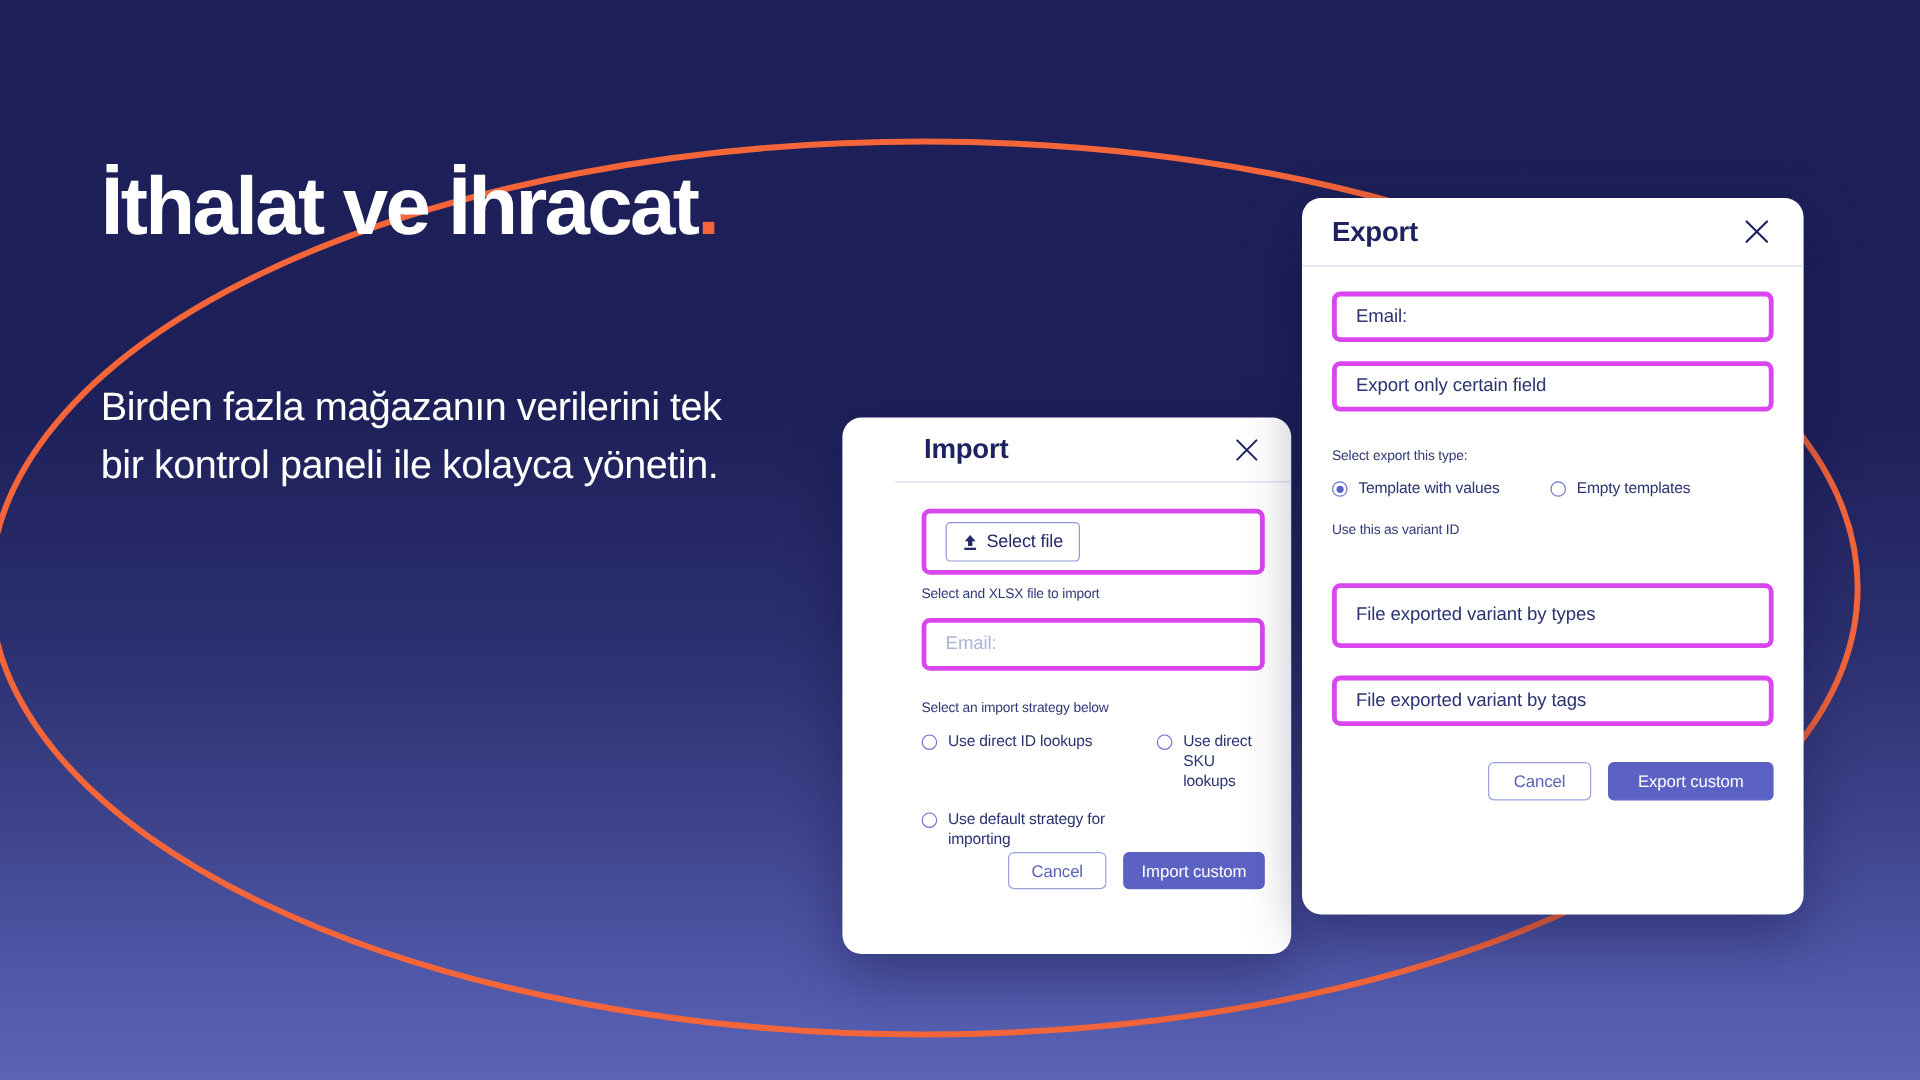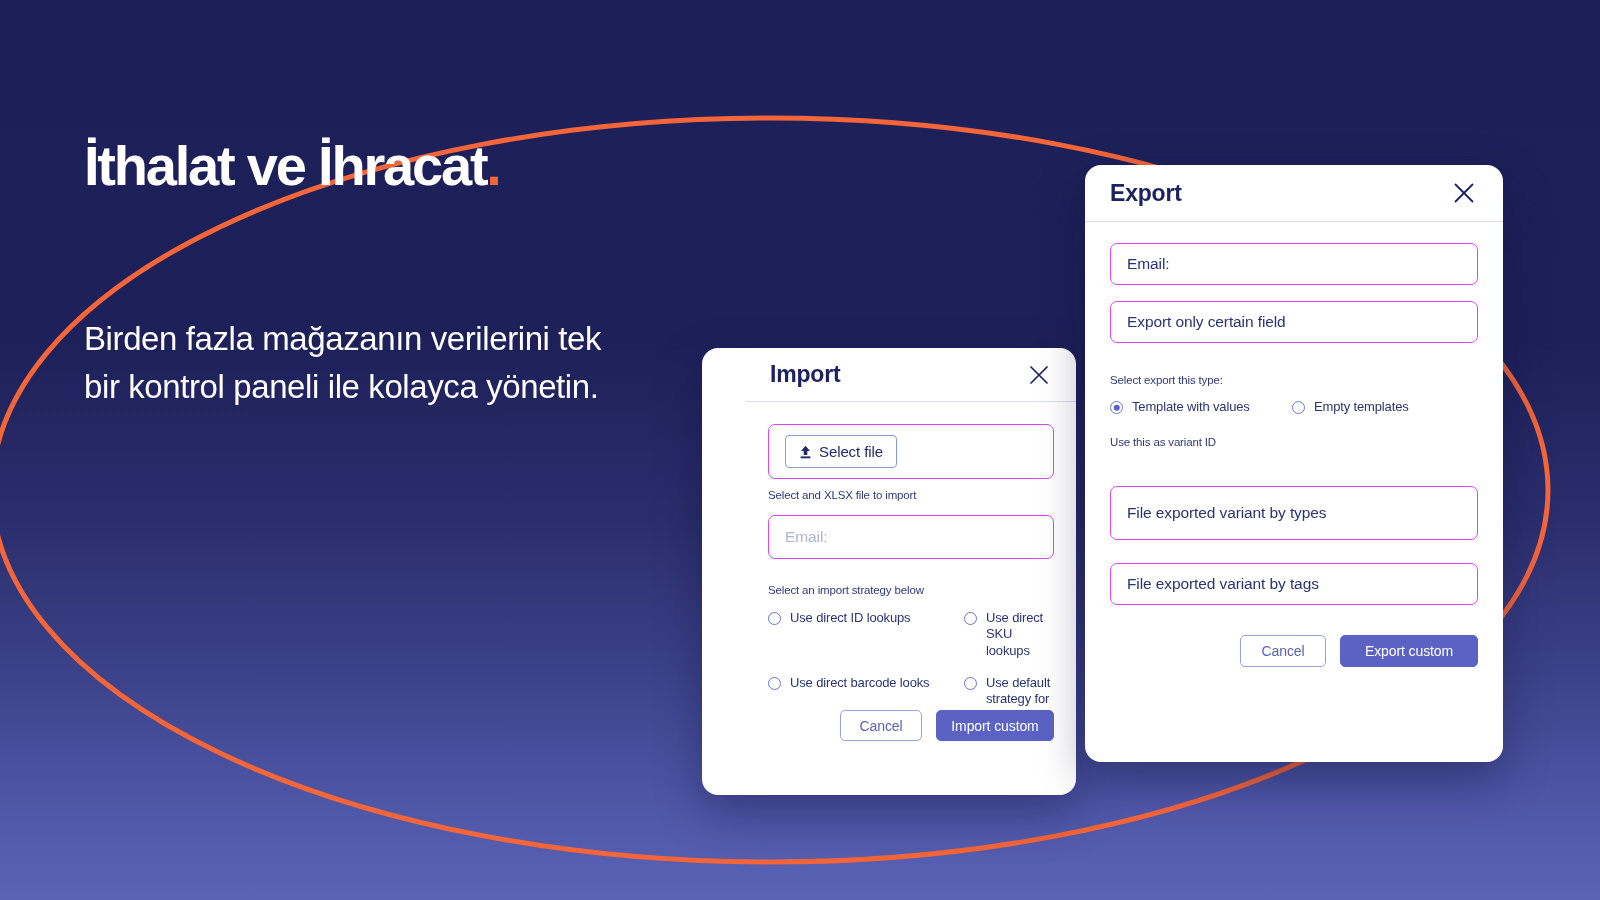--- a/index.html
+++ b/index.html
@@ -33,21 +33,21 @@
     inset: 0;
     pointer-events: none;
   }
 
   
   .hero-title {
     position: absolute;
     left: 84px;
     top: 138px;
     margin: 0;
-    font-size: 56px;
+    font-size: 68px;
     line-height: 1.0;
     font-weight: bold;
     letter-spacing: -2.2px;
     color: #ffffff;
     white-space: nowrap;
   }
   .hero-title .dot {
     color: #f4653a;
   }
   .hero-sub {
@@ -92,21 +92,21 @@
     cursor: pointer;
   }
   .divider {
     height: 1px;
     background: #d8dcf0;
   }
 
   
   .field-box {
     box-sizing: border-box;
-    border: 1px solid #d946ef;
+    border: 4px solid #d946ef;
     border-radius: 7px;
     display: flex;
     align-items: center;
     padding: 0 16px;
     background: #ffffff;
   }
   .field-text {
     font-size: 15.5px;
     color: #2b3370;
     letter-spacing: -0.1px;
@@ -339,24 +339,20 @@
         <div class="radio-row">
           <span class="radio"></span>
           <span class="radio-label">Use direct ID lookups</span>
         </div>
         <div class="radio-row">
           <span class="radio"></span>
           <span class="radio-label">Use direct SKU lookups</span>
         </div>
         <div class="radio-row">
           <span class="radio"></span>
-          <span class="radio-label">Use direct barcode looks</span>
-        </div>
-        <div class="radio-row">
-          <span class="radio"></span>
           <span class="radio-label">Use default strategy for importing</span>
         </div>
       </div>
 
     </div>
 
     <div id="import-actions">
       <div class="btn btn-secondary" id="import-cancel">Cancel</div>
       <div class="btn btn-primary" id="import-submit">Import custom</div>
     </div>

